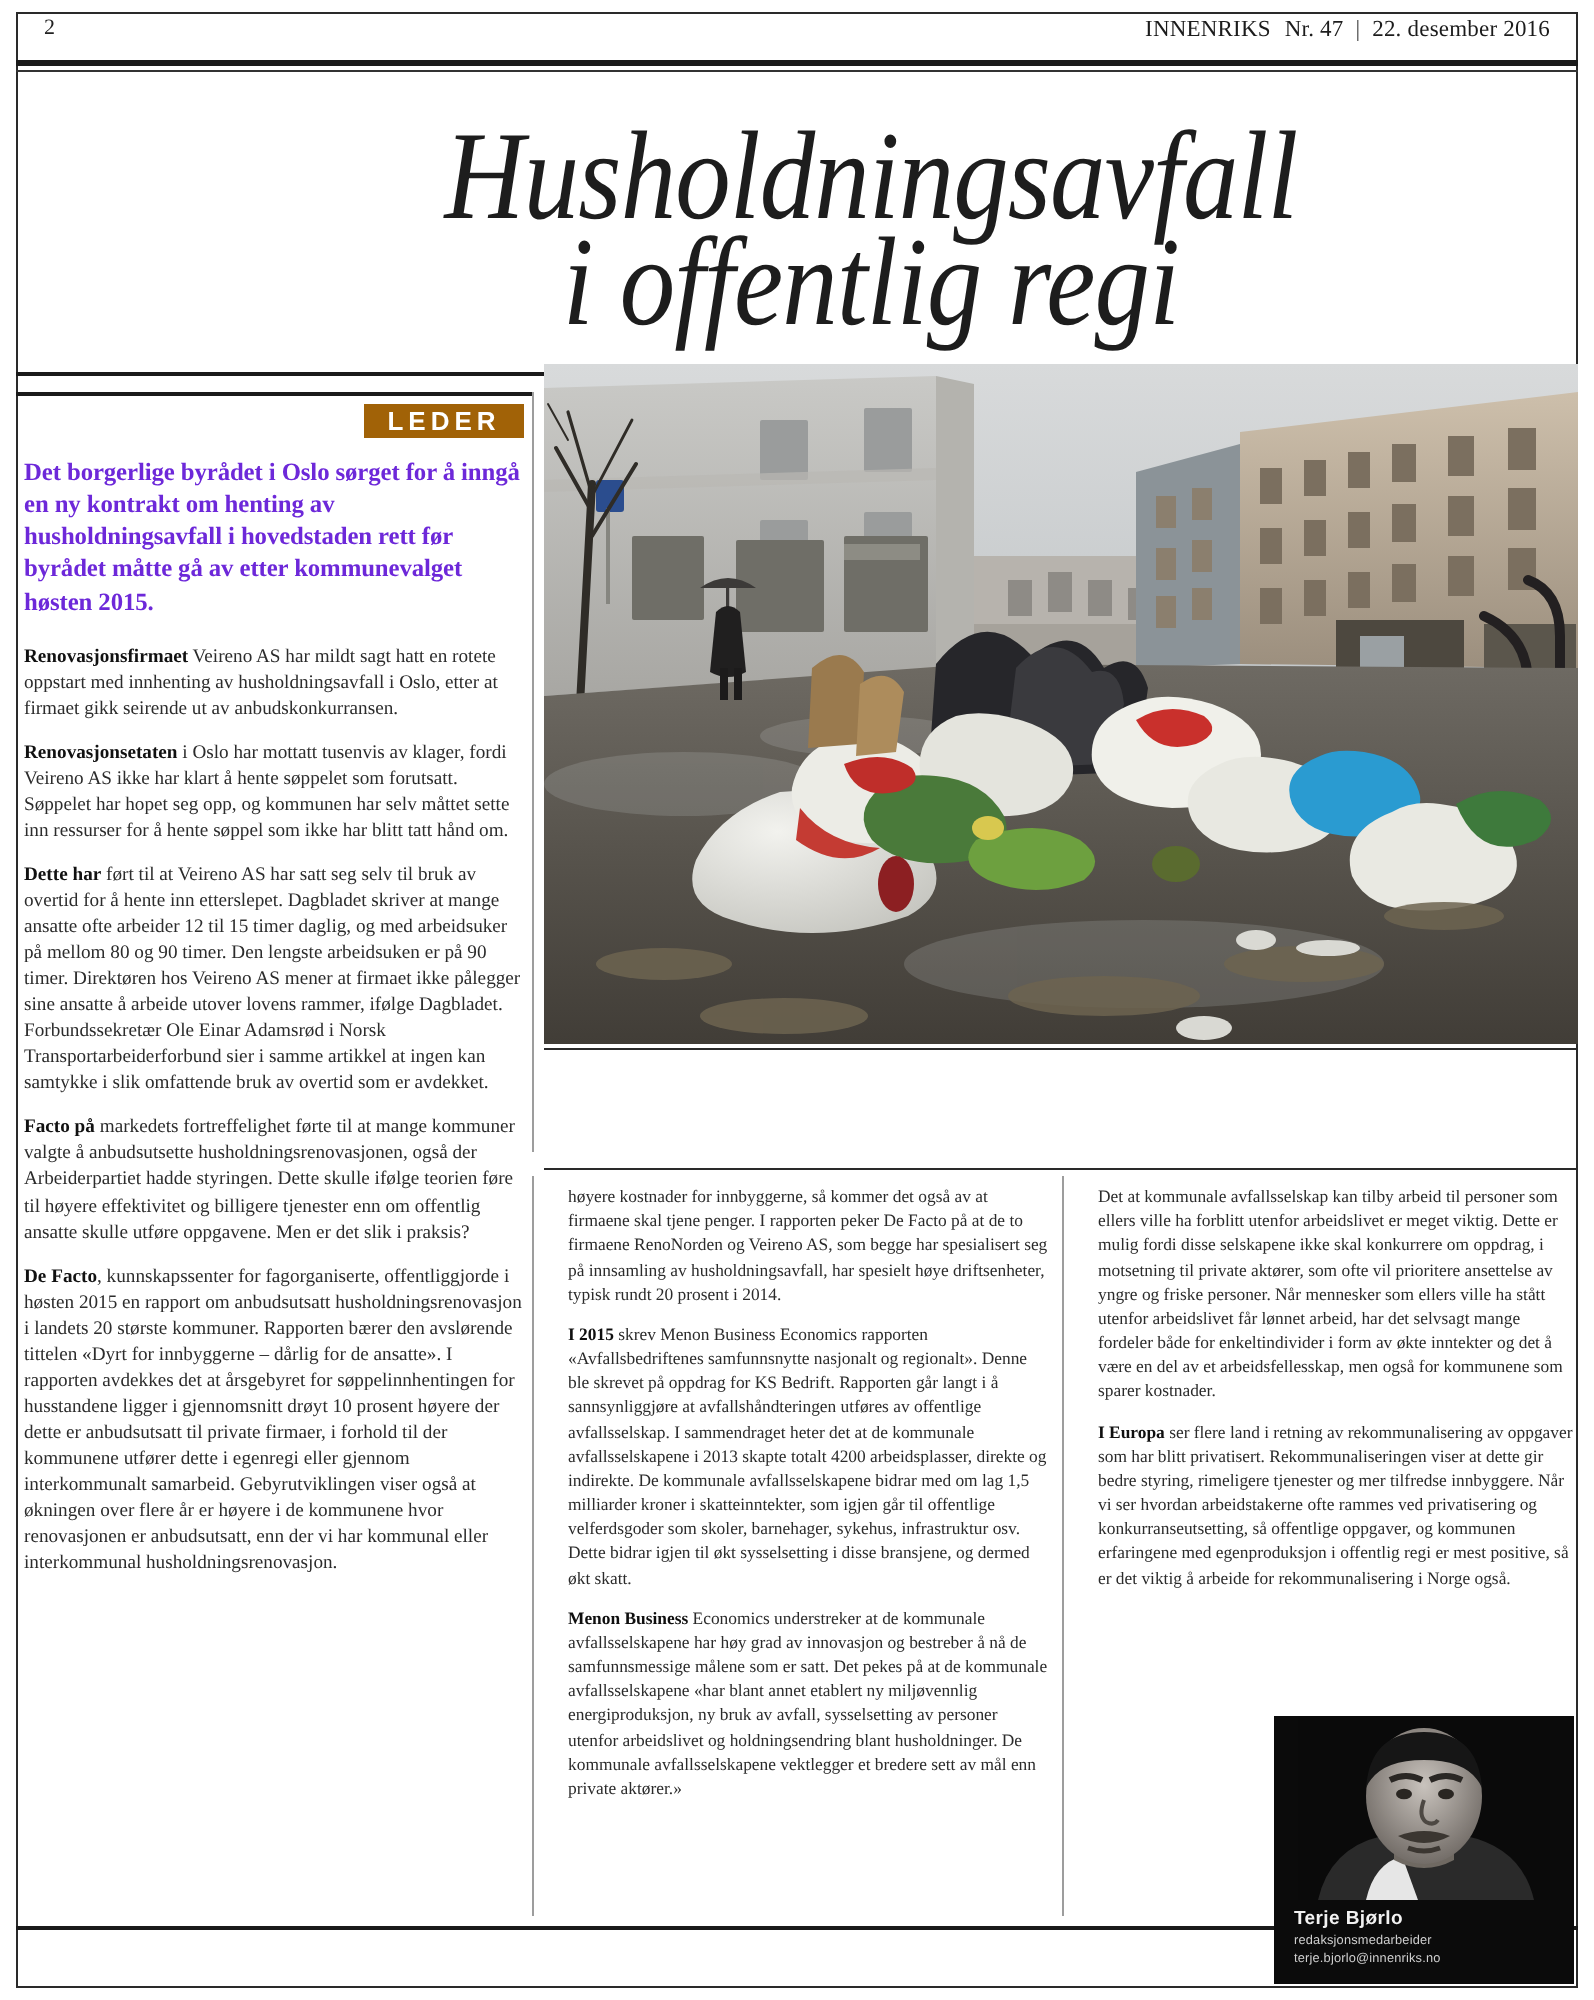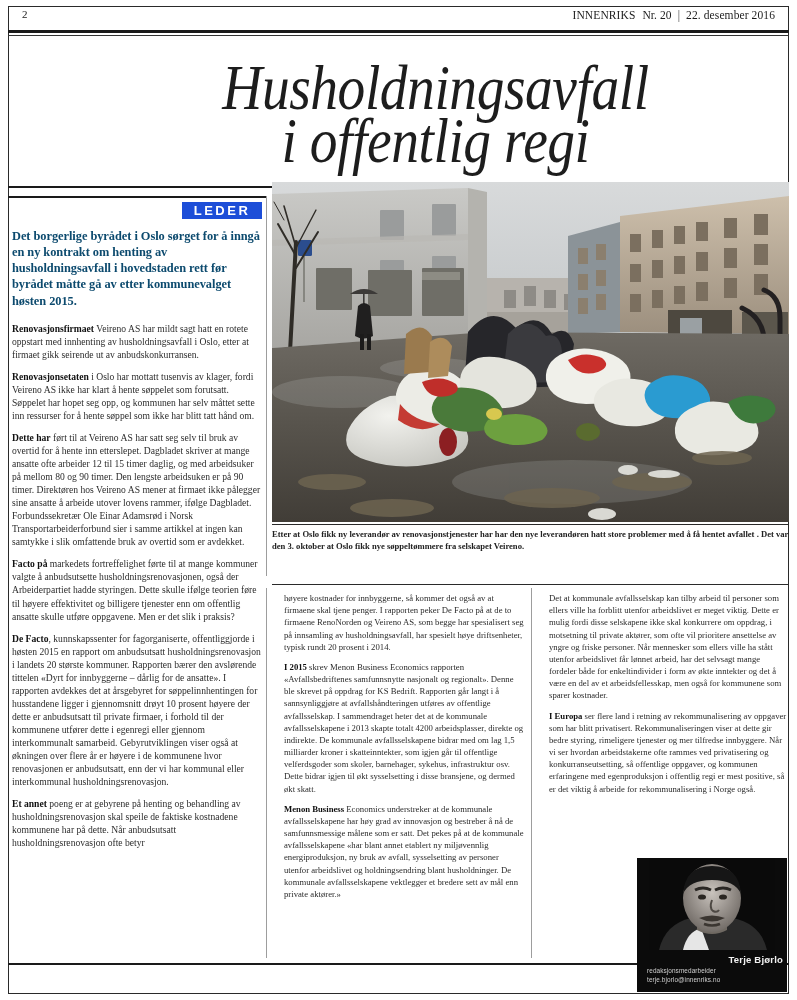--- a/index.html
+++ b/index.html
@@ -156,42 +156,42 @@
     background: #2a2a2a;
   }
 
   
   .leder-badge {
     position: absolute;
     left: 182px;
     top: 202px;
     width: 80px;
     height: 17px;
-    background: #1d4ed8;
+    background: #a16207;
     color: #ffffff;
     font-family: "Liberation Sans", sans-serif;
     font-size: 13px;
     font-weight: 700;
     letter-spacing: 2.5px;
     text-align: center;
     line-height: 17px;
   }
 
   
   .leader-col {
     position: absolute;
     left: 12px;
     top: 228px;
     width: 250px;
   }
   .leader-lead {
     font-weight: 700;
     font-size: 12.4px;
     line-height: 1.30;
-    color: #0c4a6e;
+    color: #6d28d9;
     margin: 0 0 13px 0;
     letter-spacing: -0.05px;
   }
   .leader-col p.body {
     font-size: 9.6px;
     line-height: 1.36;
     margin: 0 0 9px 0;
     color: #2c2c2c;
     text-align: left;
   }
@@ -272,21 +272,20 @@
     width: 136px;
     color: #e8e8e8;
     font-family: "Liberation Sans", sans-serif;
   }
   .author-name {
     font-size: 9.5px;
     font-weight: 700;
     letter-spacing: 0.2px;
     color: #f2f2f2;
     margin-bottom: 2px;
-    text-align: right;
   }
   .author-role {
     font-size: 6.4px;
     color: #cfcfcf;
     margin-bottom: 2px;
     letter-spacing: 0.1px;
   }
   .author-mail {
     font-size: 6.4px;
     color: #cfcfcf;
@@ -298,21 +297,21 @@
 
 <div id="page">
 
   <div class="page-frame"></div>
   <div class="masthead-rule"></div>
   <div class="masthead-rule thin"></div>
 
   <div class="folio">2</div>
   <div class="masthead-title">
     <span>INNENRIKS</span>
-    <span style="margin-left:4px">Nr. 20</span>
+    <span style="margin-left:4px">Nr. 47</span>
     <span class="sep">|</span>
     <span>22. desember 2016</span>
   </div>
 
   <h1 class="headline">
     <span class="l1">Husholdningsavfall</span>
     <span class="l2">i offentlig regi</span>
   </h1>
 
   <div class="rule-under-headline"></div>
@@ -335,23 +334,20 @@
       <b>Renovasjonsetaten</b><span> i Oslo har mottatt tusenvis av klager, fordi Veireno AS ikke har klart å hente søppelet som forutsatt. Søppelet har hopet seg opp, og kommunen har selv måttet sette inn ressurser for å hente søppel som ikke har blitt tatt hånd om.</span>
     </p>
     <p class="body">
       <b>Dette har</b><span> ført til at Veireno AS har satt seg selv til bruk av overtid for å hente inn etterslepet. Dagbladet skriver at mange ansatte ofte arbeider 12 til 15 timer daglig, og med arbeidsuker på mellom 80 og 90 timer. Den lengste arbeidsuken er på 90 timer. Direktøren hos Veireno AS mener at firmaet ikke pålegger sine ansatte å arbeide utover lovens rammer, ifølge Dagbladet. Forbundssekretær Ole Einar Adamsrød i Norsk Transportarbeiderforbund sier i samme artikkel at ingen kan samtykke i slik omfattende bruk av overtid som er avdekket.</span>
     </p>
     <p class="body">
       <b>Facto på</b><span> markedets fortreffelighet førte til at mange kommuner valgte å anbudsutsette husholdningsrenovasjonen, også der Arbeiderpartiet hadde styringen. Dette skulle ifølge teorien føre til høyere effektivitet og billigere tjenester enn om offentlig ansatte skulle utføre oppgavene. Men er det slik i praksis?</span>
     </p>
     <p class="body">
       <b>De Facto</b><span>, kunnskapssenter for fagorganiserte, offentliggjorde i høsten 2015 en rapport om anbudsutsatt husholdningsrenovasjon i landets 20 største kommuner. Rapporten bærer den avslørende tittelen «Dyrt for innbyggerne – dårlig for de ansatte». I rapporten avdekkes det at årsgebyret for søppelinnhentingen for husstandene ligger i gjennomsnitt drøyt 10 prosent høyere der dette er anbudsutsatt til private firmaer, i forhold til der kommunene utfører dette i egenregi eller gjennom interkommunalt samarbeid. Gebyrutviklingen viser også at økningen over flere år er høyere i de kommunene hvor renovasjonen er anbudsutsatt, enn der vi har kommunal eller interkommunal husholdningsrenovasjon.</span>
-    </p>
-    <p class="body">
-      <b>Et annet</b><span> poeng er at gebyrene på henting og behandling av husholdningsrenovasjon skal speile de faktiske kostnadene kommunene har på dette. Når anbudsutsatt husholdningsrenovasjon ofte betyr</span>
     </p>
   </div>
 
   <div class="photo">
     <svg width="517" height="340" viewBox="0 0 517 340">
       <defs>
         <linearGradient id="sky" x1="0" y1="0" x2="0" y2="1">
           <stop offset="0" stop-color="#d8dadb"></stop>
           <stop offset="1" stop-color="#c2c6c8"></stop>
         </linearGradient>
@@ -515,21 +511,20 @@
         <ellipse cx="330" cy="332" rx="14" ry="6"></ellipse>
         <ellipse cx="356" cy="288" rx="10" ry="5"></ellipse>
         <ellipse cx="392" cy="292" rx="16" ry="4"></ellipse>
       </g>
 
       <rect x="0" y="0" width="517" height="340" fill="none"></rect>
     </svg>
   </div>
 
   <div class="caption">
-    <span>Etter at Oslo fikk ny leverandør av renovasjonstjenester har har den nye leverandøren hatt store problemer med å få hentet avfallet . Det var den 3. oktober at Oslo fikk nye søppeltømmere fra selskapet Veireno.</span>
   </div>
 
   <div class="artcol c1">
     <p>
       <b></b><span>høyere kostnader for innbyggerne, så kommer det også av at firmaene skal tjene penger. I rapporten peker De Facto på at de to firmaene RenoNorden og Veireno AS, som begge har spesialisert seg på innsamling av husholdningsavfall, har spesielt høye driftsenheter, typisk rundt 20 prosent i 2014.</span>
     </p>
     <p>
       <b>I 2015</b><span> skrev Menon Business Economics rapporten «Avfallsbedriftenes samfunnsnytte nasjonalt og regionalt». Denne ble skrevet på oppdrag for KS Bedrift. Rapporten går langt i å sannsynliggjøre at avfallshåndteringen utføres av offentlige avfallsselskap. I sammendraget heter det at de kommunale avfallsselskapene i 2013 skapte totalt 4200 arbeidsplasser, direkte og indirekte. De kommunale avfallsselskapene bidrar med om lag 1,5 milliarder kroner i skatteinntekter, som igjen går til offentlige velferdsgoder som skoler, barnehager, sykehus, infrastruktur osv. Dette bidrar igjen til økt sysselsetting i disse bransjene, og dermed økt skatt.</span>
     </p>
     <p>

